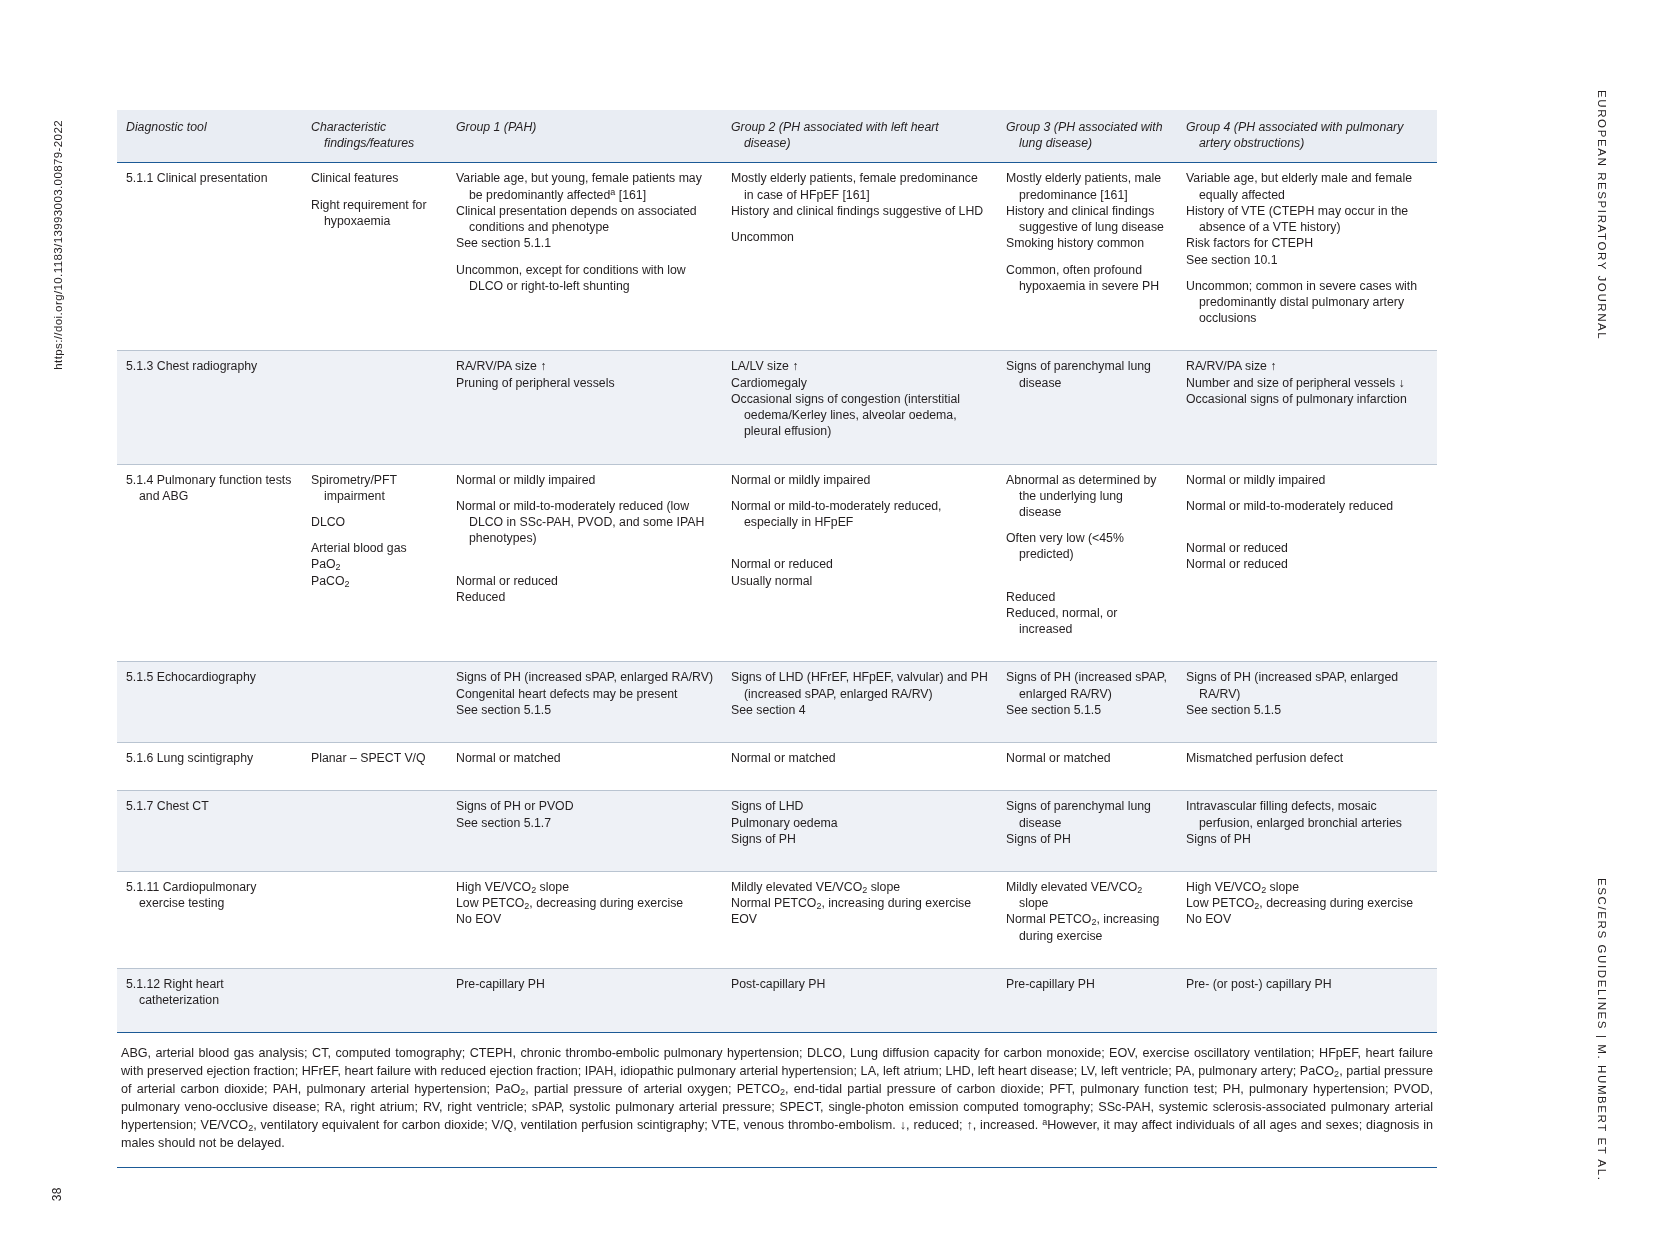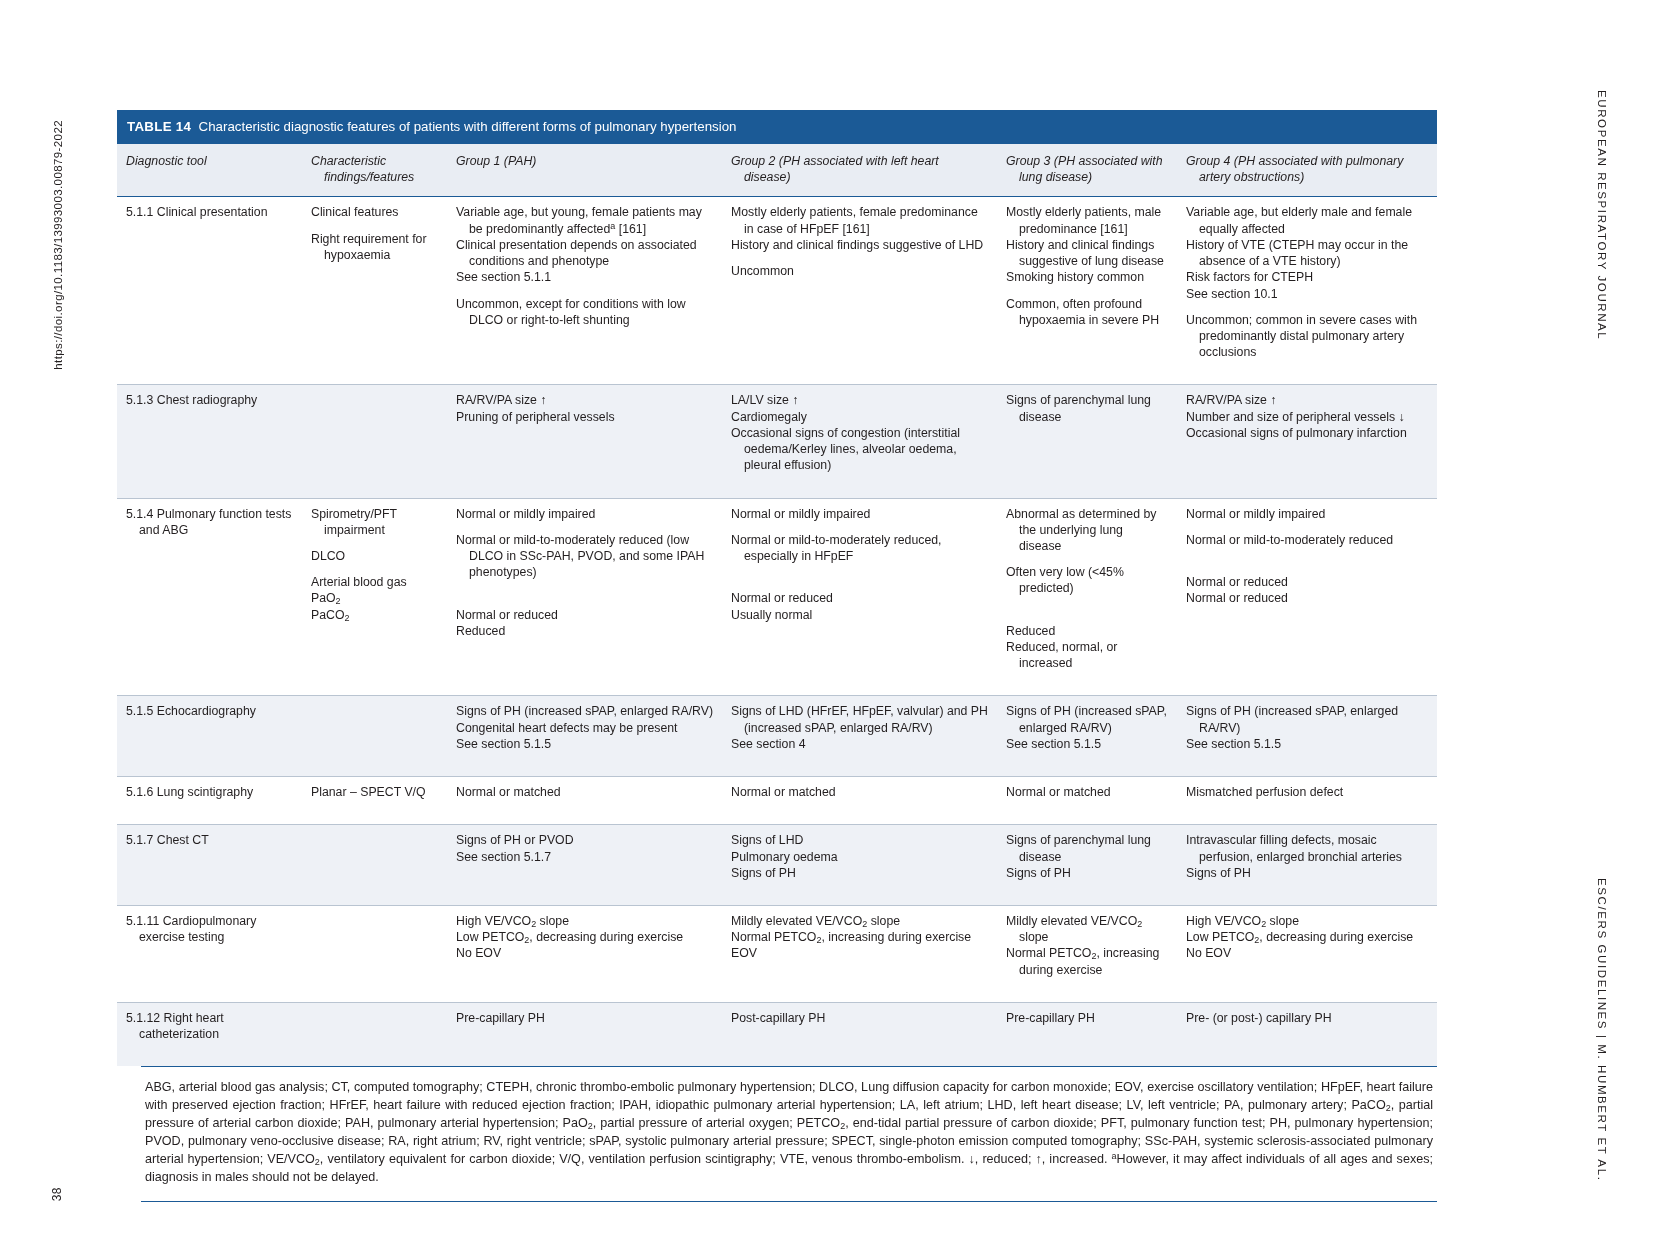--- a/index.html
+++ b/index.html
@@ -117,37 +117,32 @@
   sub { font-size: 9px; vertical-align: baseline; position: relative; top: 2px; }
   sup { font-size: 9px; vertical-align: baseline; position: relative; top: -4px; }
 
   .footnote {
     border-top: 1.6px solid #1b5a96;
     border-bottom: 1.6px solid #1b5a96;
     padding: 12px 4px 14px 4px;
     font-size: 12.6px;
     line-height: 1.42;
     text-align: justify;
-    margin-left: 24px;
   }
 </style>
 </head>
 <body>
 
 <a class="side-text" id="doi-link" href="#">https://doi.org/10.1183/13993003.00879-2022</a>
 <div class="side-text" id="page-number">38</div>
 <div class="side-text" id="journal-name">EUROPEAN RESPIRATORY JOURNAL</div>
 <div class="side-text" id="running-head">ESC/ERS GUIDELINES  |  M. HUMBERT ET AL.</div>
 
 <div class="table-wrap">
 
-  <div class="tbl-title-bar">
-    <span class="tnum">TABLE 14</span>
-    &nbsp;<span>Characteristic diagnostic features of patients with different forms of pulmonary hypertension</span>
-  </div>
 
   <table class="main">
     <colgroup>
       <col class="c0">
         <col class="c1">
         <col class="c2">
         <col class="c3">
         <col class="c4">
         <col class="c5">
     </colgroup>

